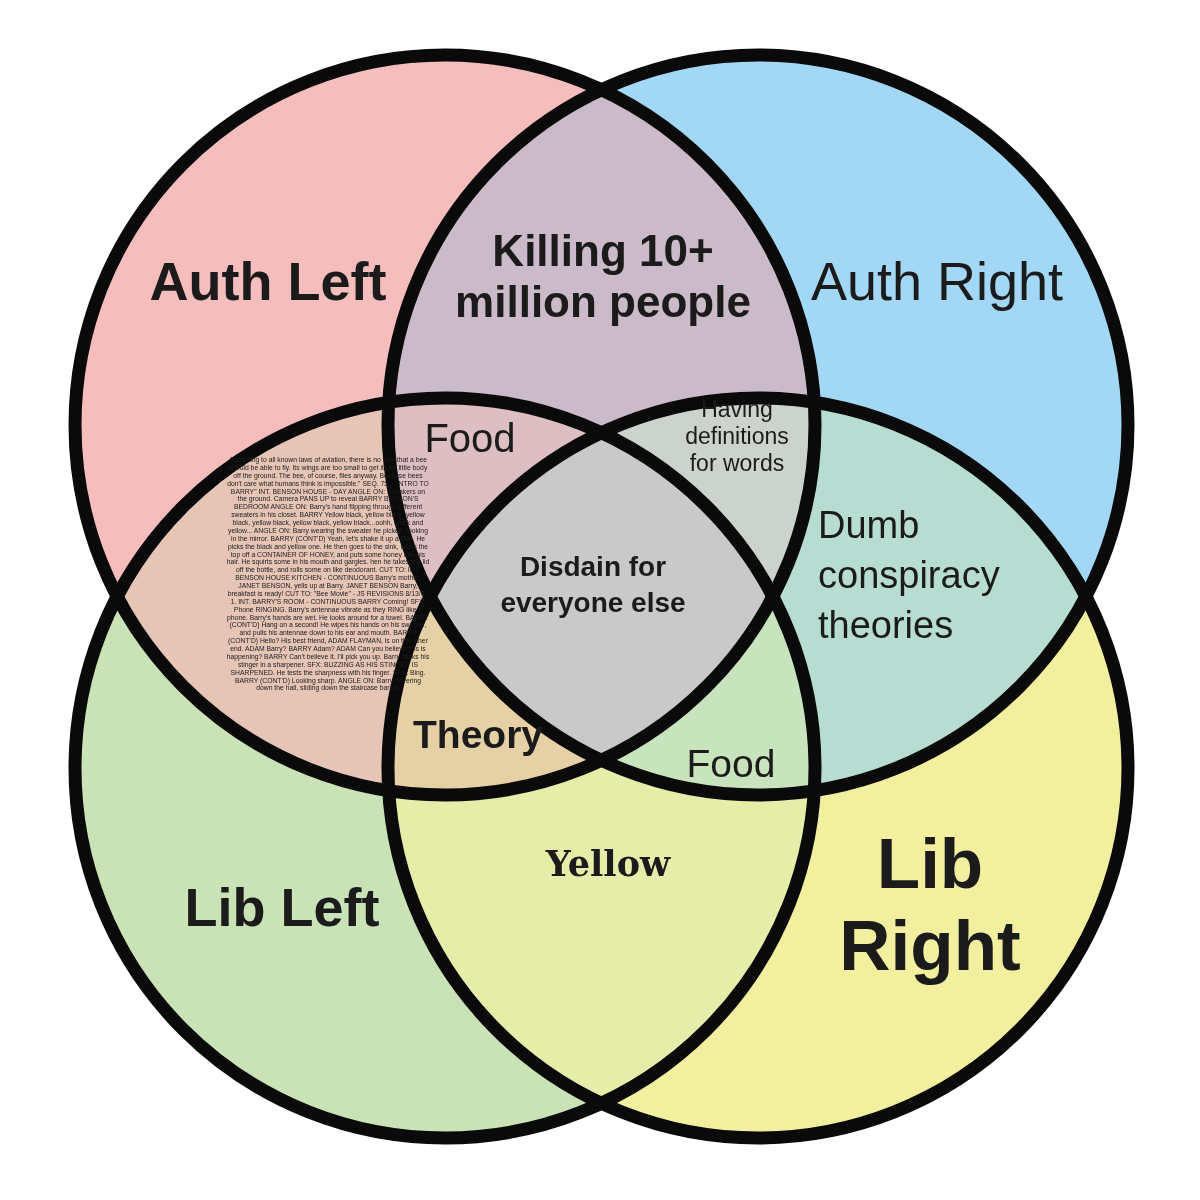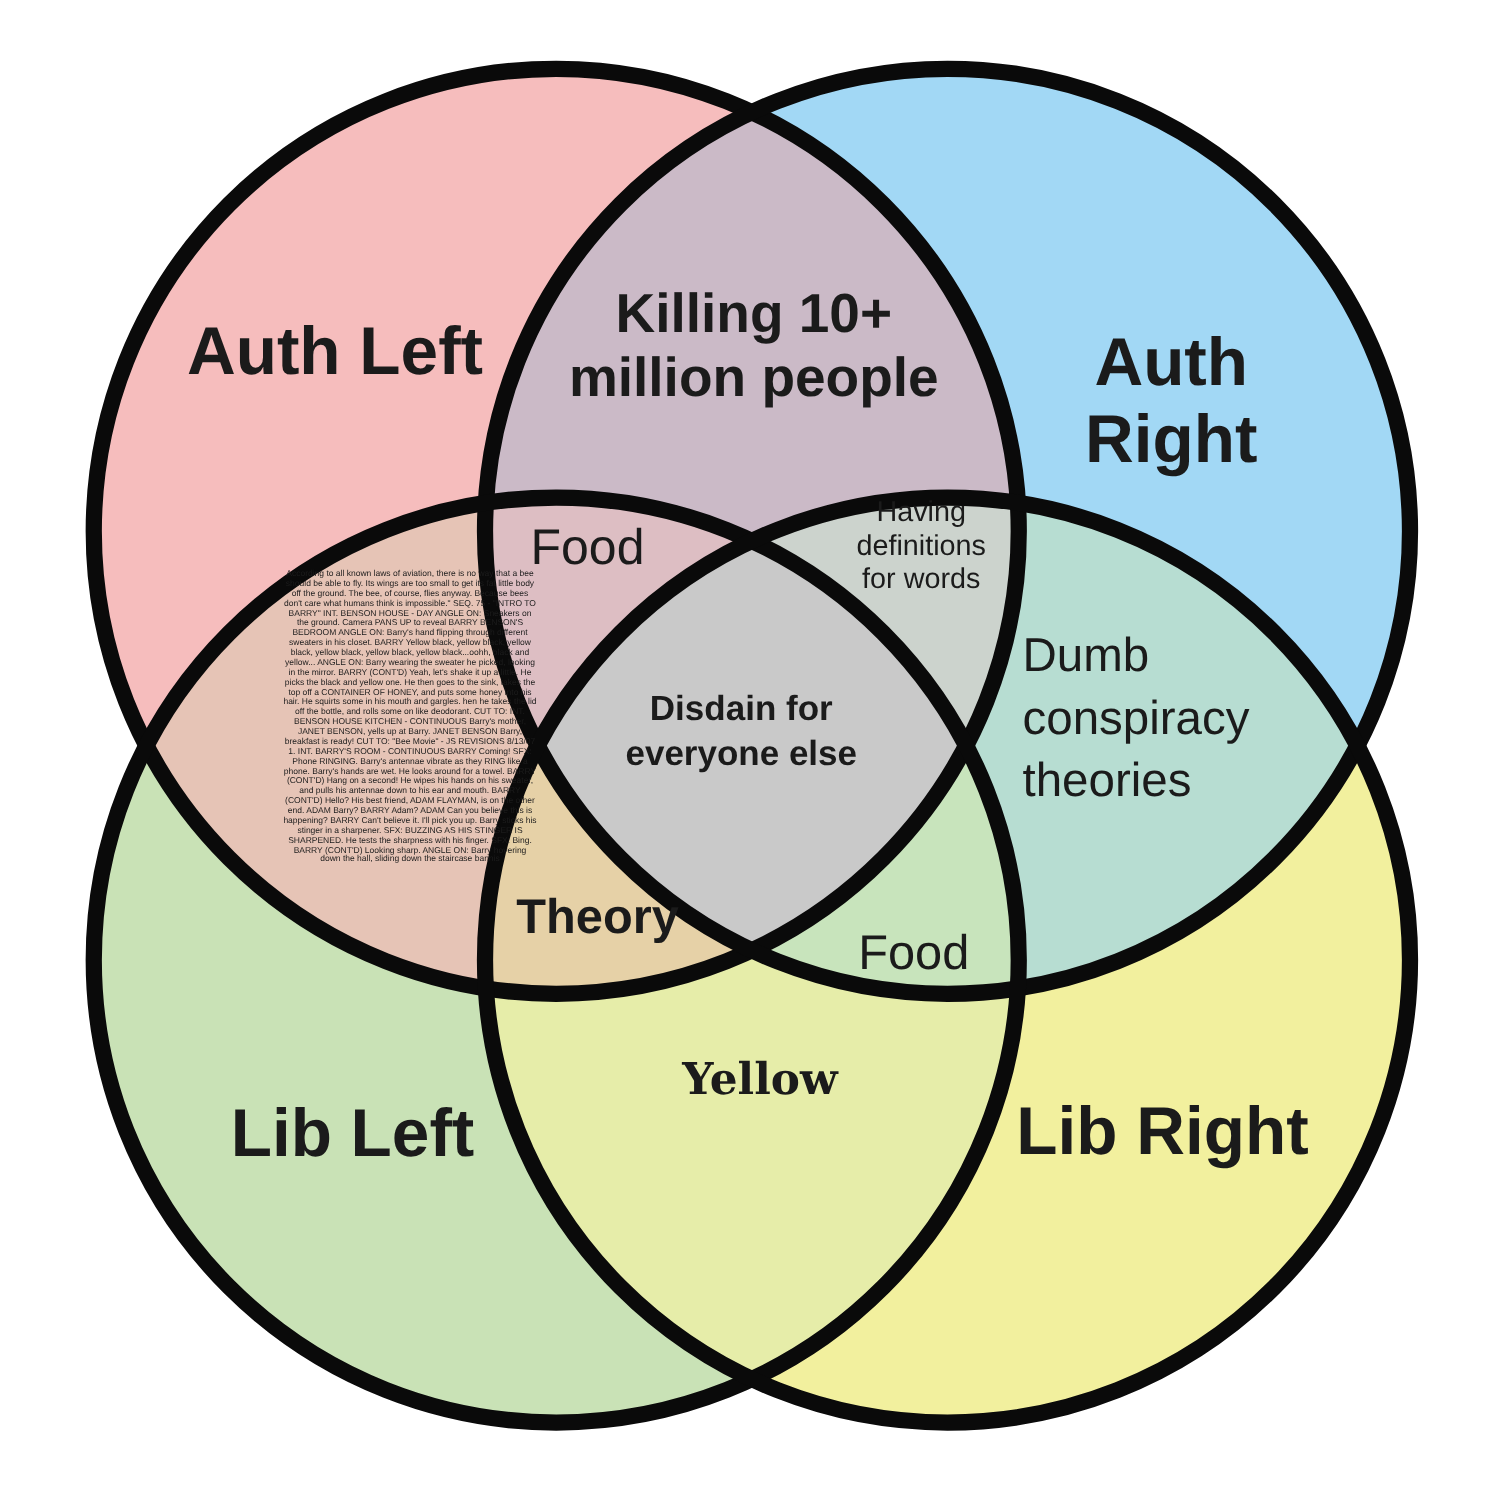--- a/index.html
+++ b/index.html
@@ -14,23 +14,23 @@
   .canvas svg { position: absolute; left: 0; top: 0; }
   .label {
     position: absolute;
     transform: translate(-50%, -50%);
     text-align: center;
     white-space: pre-line;
     color: #1b1b1b;
     line-height: 1.15;
   }
   .lbl-auth-left  { left: 268px;  top: 281px; font-size: 54px; font-weight: 700; }
-  .lbl-auth-right { left: 937px;  top: 281px; font-size: 54px; font-weight: 700; margin-top: 40px; }
+  .lbl-auth-right { left: 937px;  top: 281px; font-size: 54px; font-weight: 400; }
   .lbl-lib-left   { left: 282px;  top: 907px; font-size: 54px; font-weight: 700; }
-  .lbl-lib-right  { left: 930px;  top: 905px; font-size: 54px; font-weight: 700; }
+  .lbl-lib-right  { left: 930px;  top: 905px; font-size: 71px; font-weight: 700; }
   .lbl-killing    { left: 603px;  top: 277px; font-size: 44px; font-weight: 700; line-height: 1.15; }
   .lbl-roads      { left: 470px;  top: 438px; font-size: 40px; font-weight: 400; }
   .lbl-having     { left: 737px;  top: 436px; font-size: 23px; font-weight: 400; line-height: 1.17; }
   .lbl-dumb       { left: 818px;  top: 500px; transform: none; text-align: left;
                     font-size: 38px; font-weight: 400; line-height: 1.32; }
   .lbl-disdain    { left: 593px;  top: 585px; font-size: 28px; font-weight: 700; line-height: 1.3; }
   .lbl-theory     { left: 478px;  top: 735px; font-size: 39px; font-weight: 700; }
   .lbl-food       { left: 731px;  top: 718px; font-size: 39px; font-weight: 400; margin-top: 46px; }
   .lbl-drugs      { left: 608px;  top: 864px; font-size: 35px; font-weight: 700;
                     font-family: "DejaVu Serif", "Liberation Serif", serif; }

